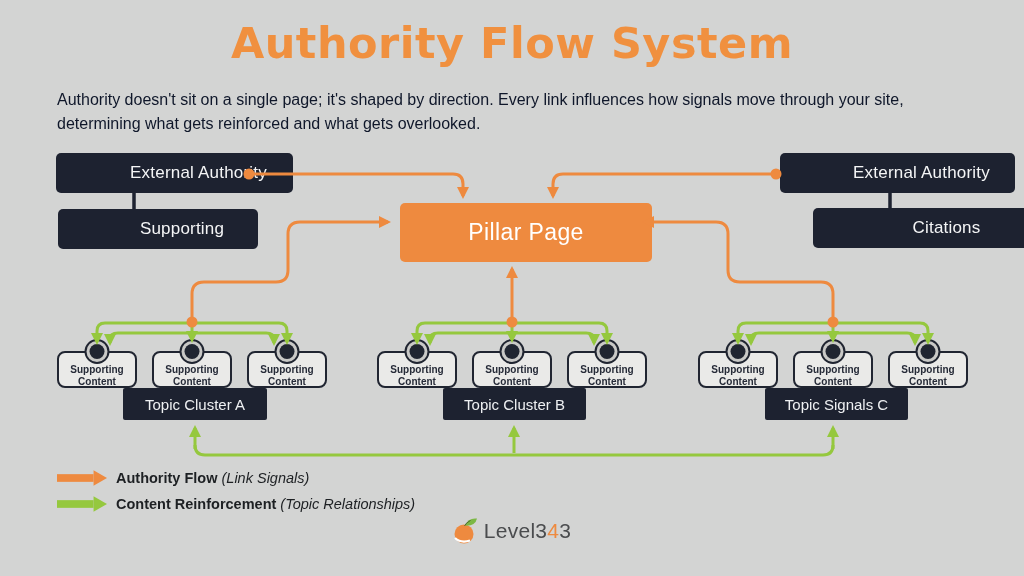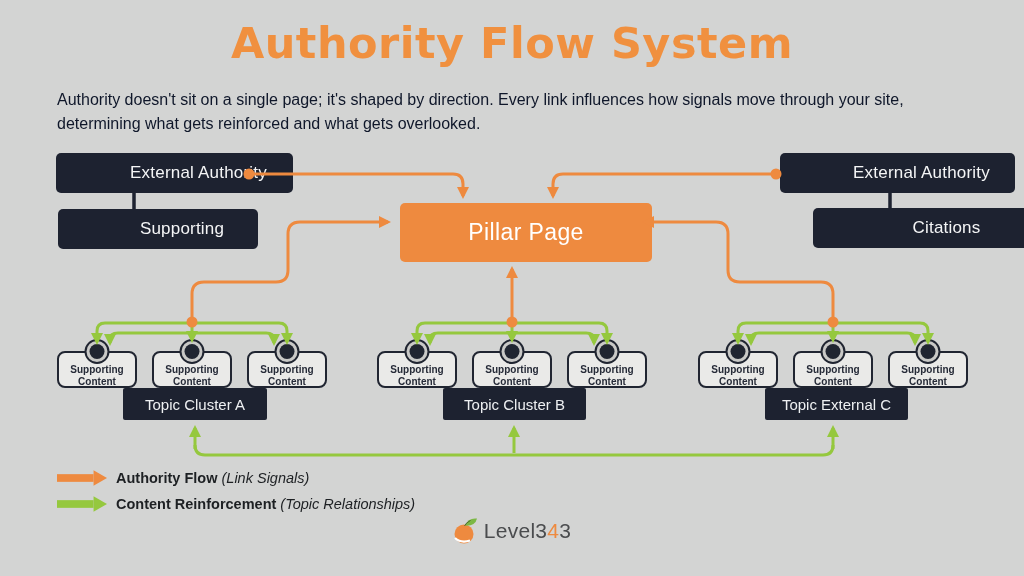--- a/index.html
+++ b/index.html
@@ -186,21 +186,21 @@
       </div>
   </div>
 
   <div class="topic topic-b">
     <span>Topic Cluster B</span>
   </div>
   <div class="topic topic-a">
     <span>Topic Cluster A</span>
   </div>
   <div class="topic topic-c">
-    <span>Topic External C</span>
+    <span>Topic Signals C</span>
   </div>
 
   <svg class="wires" width="1024" height="576" viewBox="0 0 1024 576">
     <defs>
       <marker id="ao" markerWidth="5" markerHeight="5" refX="3" refY="2" orient="auto" markerUnits="strokeWidth">
         <path d="M0,0 L4,2 L0,4 Z" fill="#ee8a3f"></path>
       </marker>
       <marker id="go" markerWidth="5" markerHeight="5" refX="3" refY="2" orient="auto" markerUnits="strokeWidth">
         <path d="M0,0 L4,2 L0,4 Z" fill="#95c83e"></path>
       </marker>

